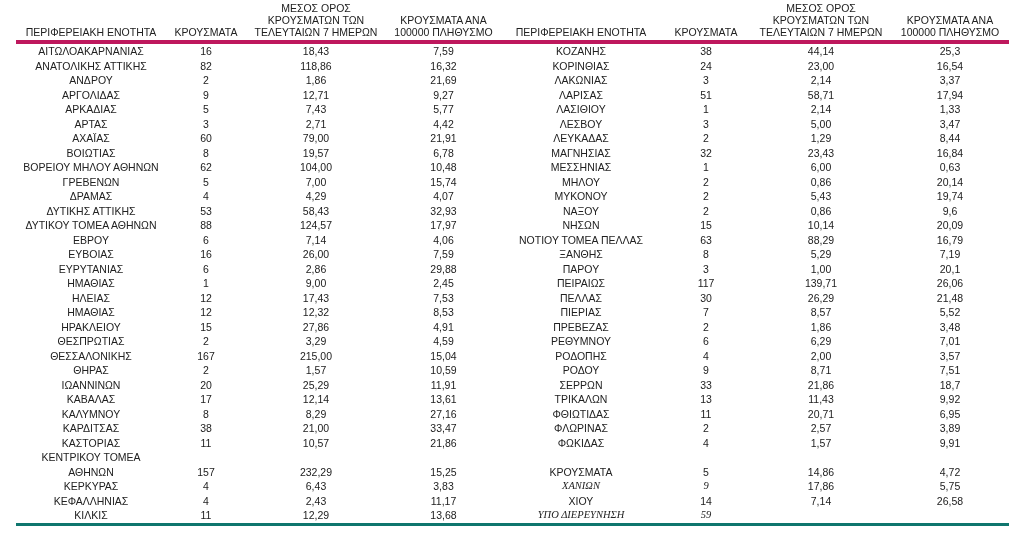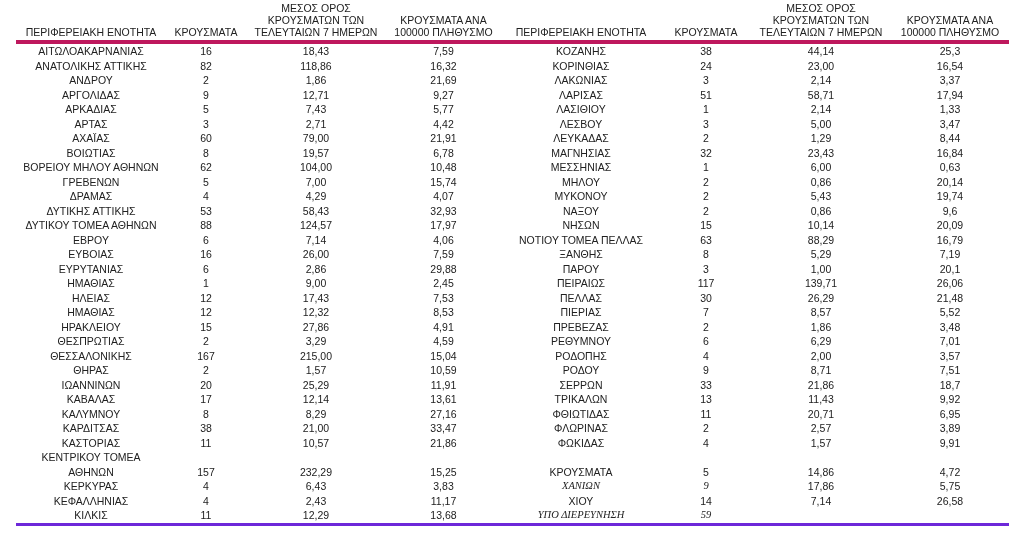--- a/index.html
+++ b/index.html
@@ -29,21 +29,21 @@
     vertical-align: bottom;
     white-space: pre-line;
     border-bottom: 4px solid #be185d;
     padding-bottom: 2px;
   }
   tbody td {
     line-height: 14.5px;
     height: 14.5px;
     white-space: nowrap;
   }
-  tbody tr:last-child td { border-bottom: 3px solid #6d28d9; }
+  tbody tr:last-child td { border-bottom: 3px solid #0f766e; }
   td.it, th.it { font-style: italic; font-family: Liberation Serif, serif; }
 </style>
 </head>
 <body>
 
 <div class="page">
   <table class="cases-table">
     <colgroup>
       <col style="width:150px">
         <col style="width:80px">

